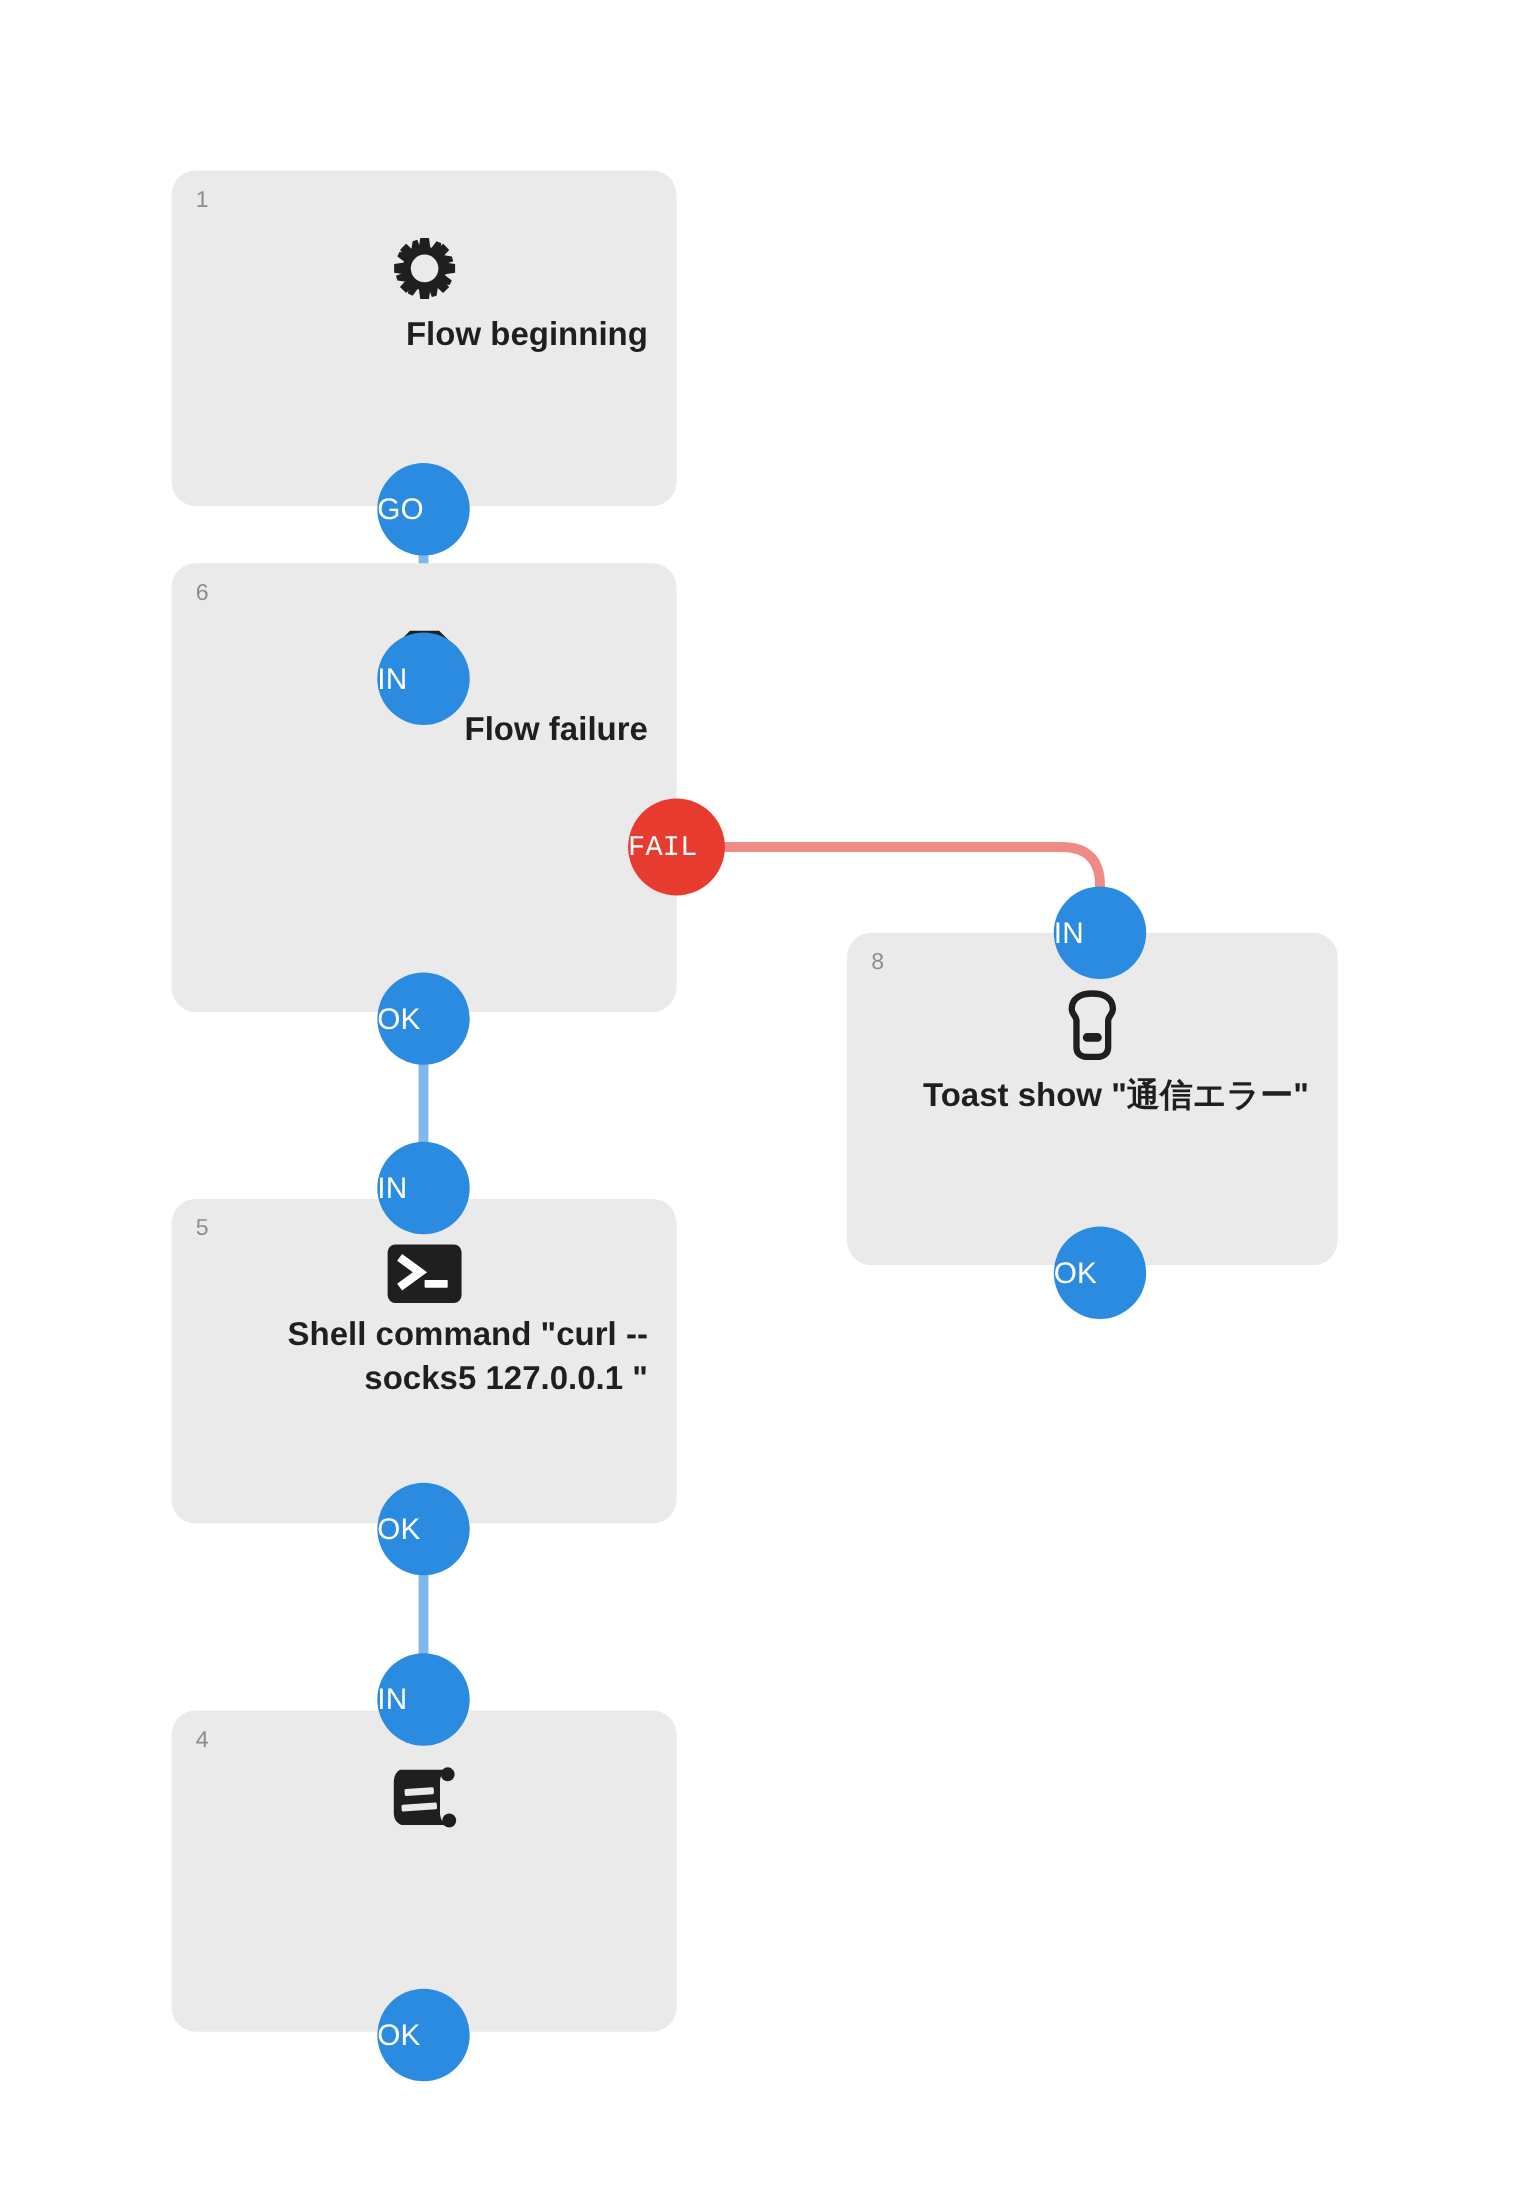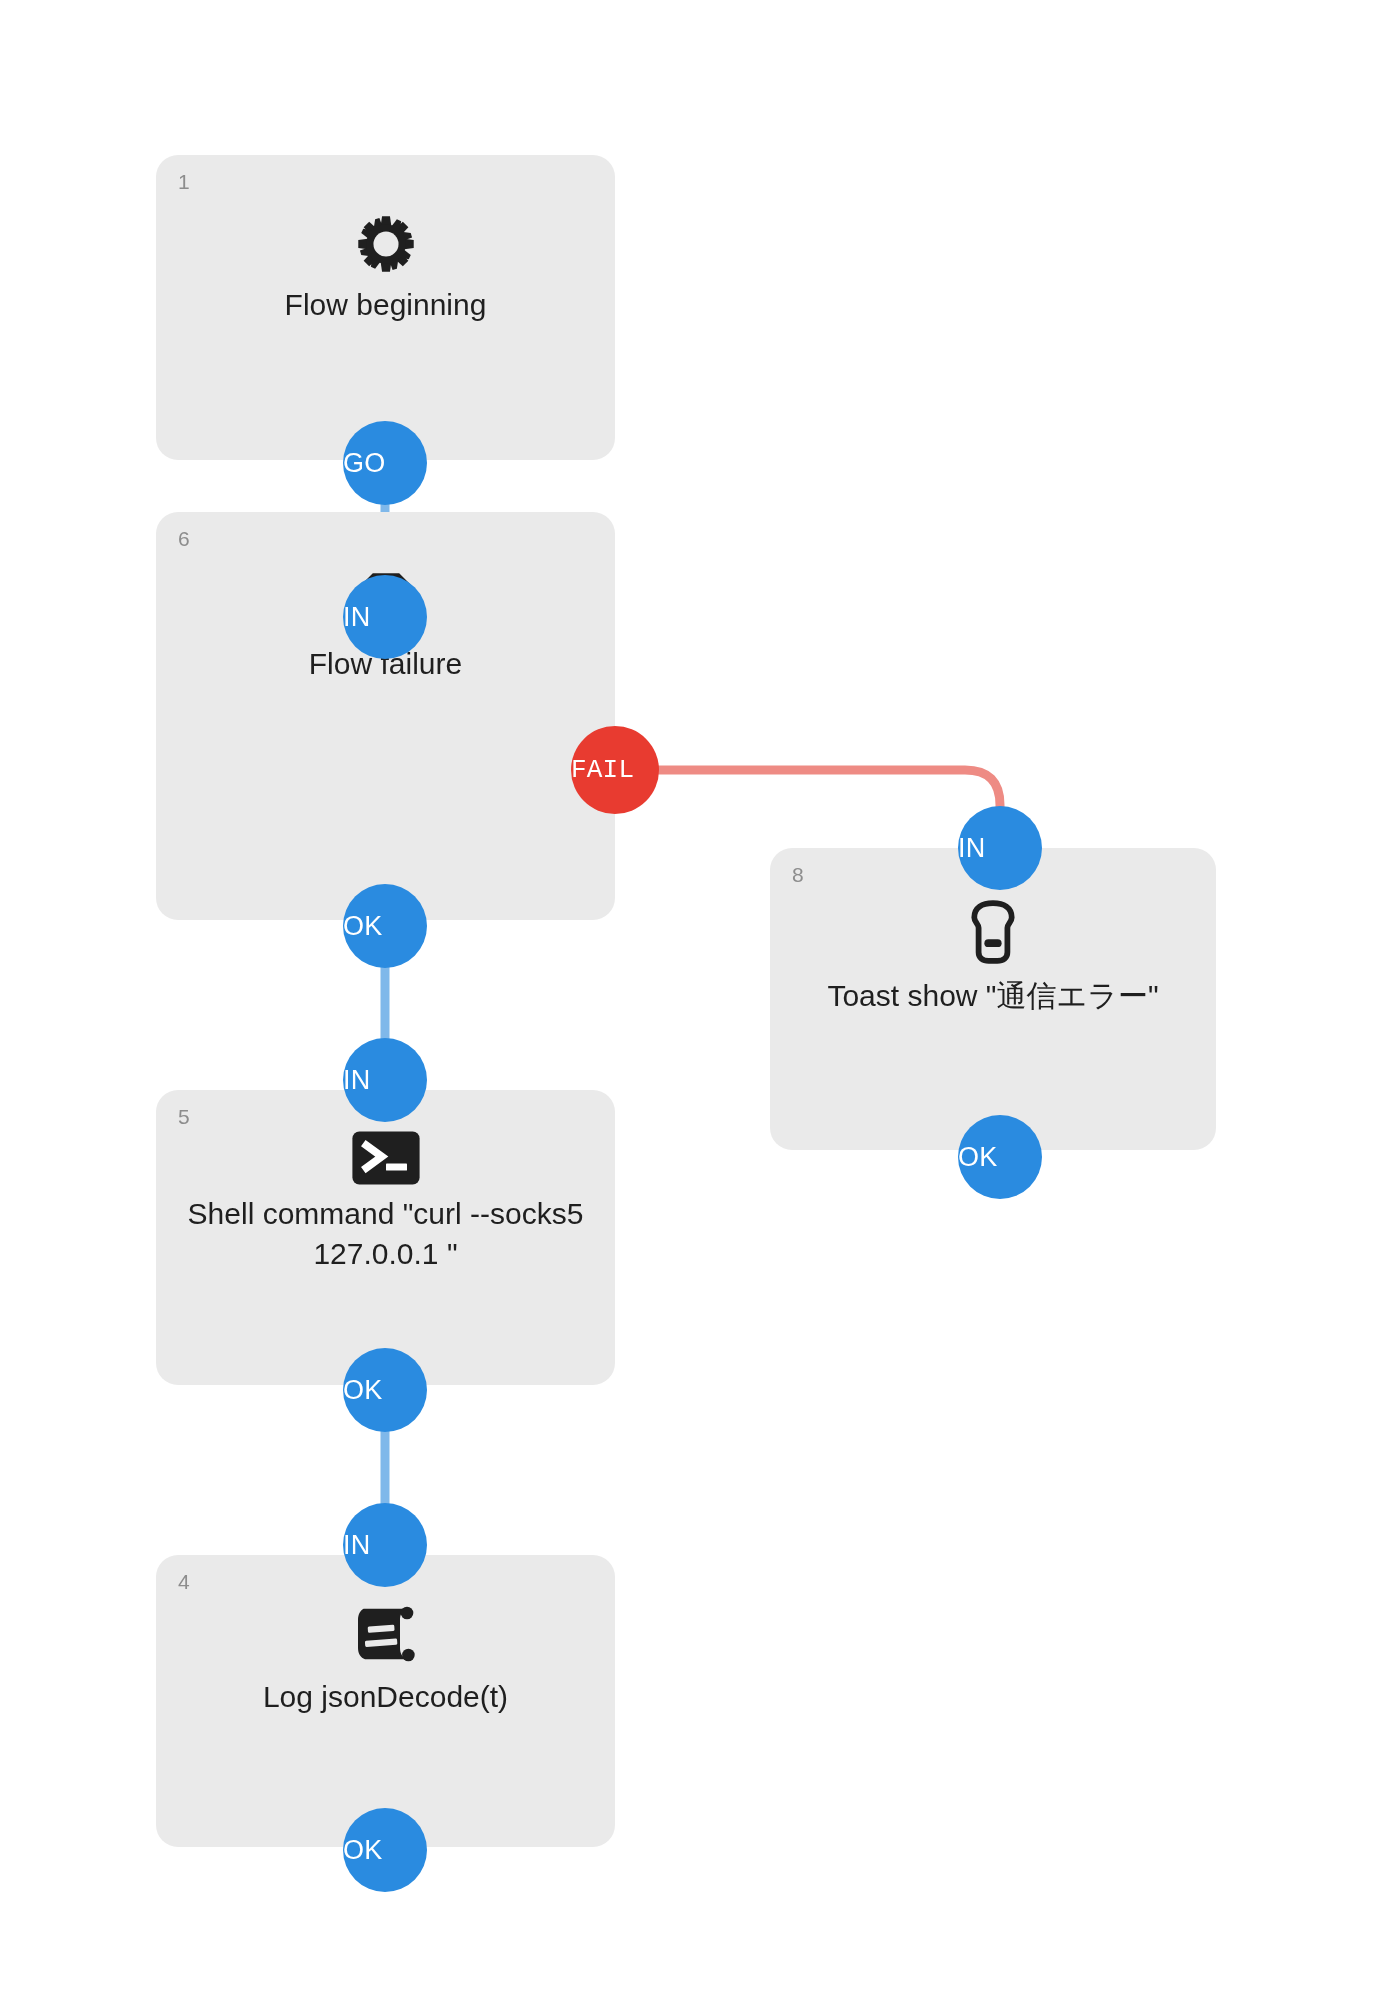--- a/index.html
+++ b/index.html
@@ -39,21 +39,22 @@
     top: 16px;
     font-size: 21px;
     color: #8d8d8d;
     line-height: 1;
     letter-spacing: 0.2px;
   }
   .node-body {
     position: absolute;
     left: 0;
     width: 100%;
-    text-align: center;
+    text-align: right;
+    font-weight: bold;
   }
   .node-icon {
     display: block;
     margin: 0 auto 8px auto;
     width: 66px;
     height: 66px;
   }
   .node-icon svg { display: block; width: 100%; height: 100%; }
   .node-label {
     font-size: 30px;
@@ -205,21 +206,20 @@
             <path d="M18 14 L78 14 C72 18 70 24 70 30 L70 70
                      C70 78 74 84 80 86 L20 86 C14 84 10 78 10 70
                      L10 30 C10 22 13 17 18 14 Z"></path>
             <ellipse cx="80" cy="20" rx="9" ry="9"></ellipse>
             <ellipse cx="82" cy="80" rx="9" ry="9"></ellipse>
           </g>
           <rect x="24" y="38" width="38" height="9" rx="2" fill="#eaeaea" transform="rotate(-4 43 42)"></rect>
           <rect x="20" y="58" width="46" height="9" rx="2" fill="#eaeaea" transform="rotate(-4 43 62)"></rect>
         </svg>
       </span>
-      <div class="node-label">Log jsonDecode(t)</div>
     </div>
   </div>
 
   <div class="port port-blue" style="left:343px; top:1503px; width:84px; height:84px;">
     <span>IN</span>
   </div>
   <div class="port port-blue" style="left:343px; top:1808px; width:84px; height:84px;">
     <span>OK</span>
   </div>
 

